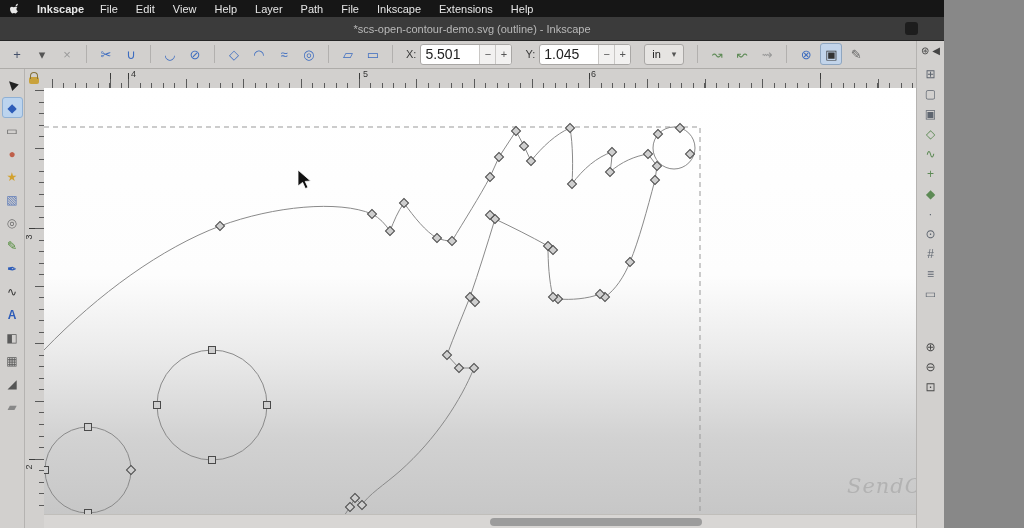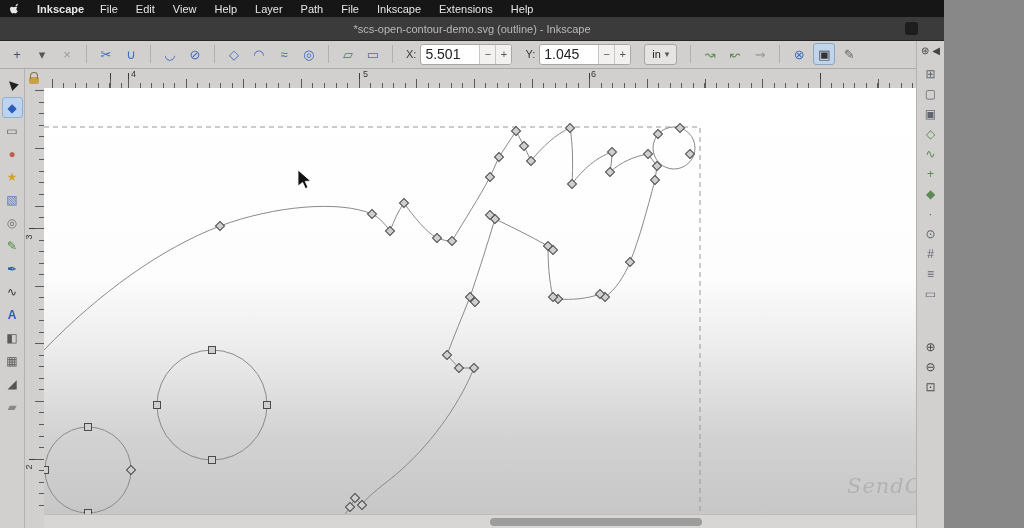--- a/index.html
+++ b/index.html
@@ -30,21 +30,21 @@
   .tb-btn.pressed{background:#c2d4ea;border:1px solid #8fa6c0;box-sizing:border-box;}
   .tb-sep{width:1px;height:18px;background:#b2b0ae;margin:0 5px;}
   .coord{display:flex;align-items:center;gap:4px;margin:0 5px;}
   .coord-label{color:#3a3a3a;}
   .spin{display:flex;align-items:center;border:1px solid #a9a7a5;background:#fff;
         border-radius:3px;height:19px;overflow:hidden;}
   .spin-input{width:50px;border:none;outline:none;font-size:14px;padding:0 4px;
               font-family:"Liberation Sans",sans-serif;background:transparent;color:#222;}
   .spin-btn{width:15px;height:19px;display:flex;align-items:center;justify-content:center;
             border-left:1px solid #c9c7c5;color:#555;font-size:11px;background:#f2f1f0;}
-  .units{display:flex;align-items:center;gap:4px;border:1px solid #a9a7a5;background:#e6e4e2;
+  .units{display:flex;align-items:center;gap:11px;border:1px solid #a9a7a5;background:#e6e4e2;
          border-radius:3px;height:19px;padding:0 7px;margin:0 5px;color:#222;}
   .units .caret{font-size:9px;color:#555;}
 
   
   .toolbox{position:absolute;top:68px;left:0;width:24px;bottom:0;background:#d2d0ce;
            border-right:1px solid #b5b3b1;display:flex;flex-direction:column;align-items:center;
            padding-top:6px;gap:2px;z-index:10;}
   .tool-btn{width:21px;height:21px;display:flex;align-items:center;justify-content:center;
             font-size:12px;border-radius:3px;line-height:1;}
   .tool-btn.active{background:#bcd4ee;border:1px solid #8fb0d4;box-sizing:border-box;}

